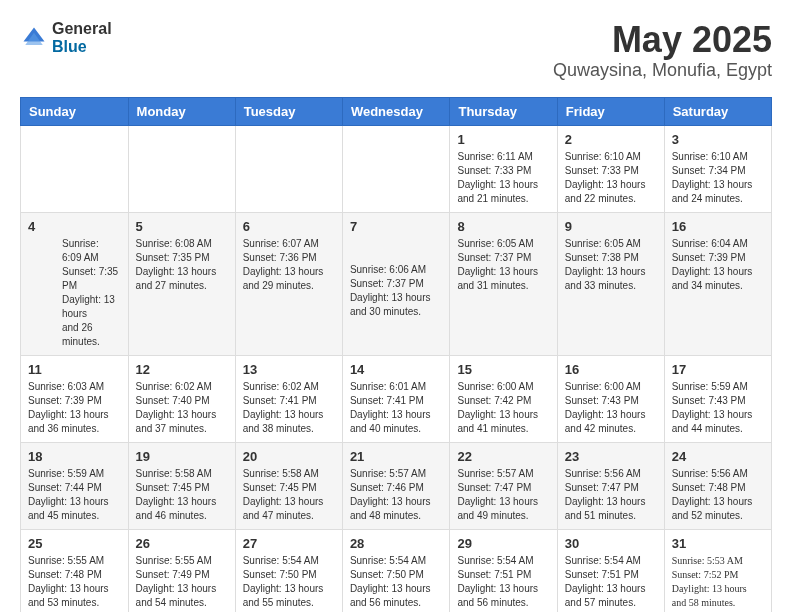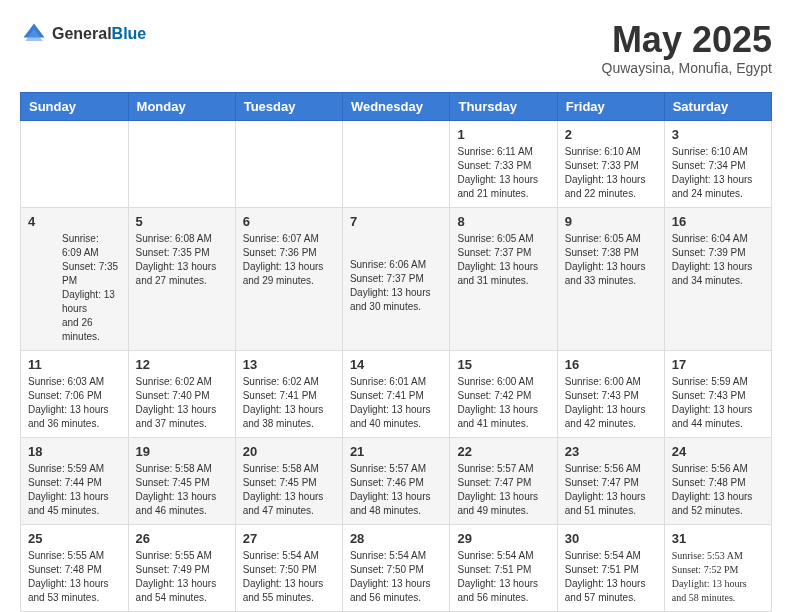--- a/index.html
+++ b/index.html
@@ -16,21 +16,21 @@
       align-items: flex-start;
       margin-bottom: 16px;
     }
     .logo {
       display: flex;
       align-items: center;
       gap: 4px;
     }
     .logo-text {
       display: flex;
-      flex-direction: row;
+      flex-direction: column;
       line-height: 1.1;
     }
     .logo-general {
       font-size: 16px;
       font-weight: bold;
       color: #333;
     }
     .logo-blue {
       font-size: 16px;
       font-weight: bold;
@@ -43,21 +43,21 @@
     .title-area {
       text-align: right;
     }
     .month-title {
       font-size: 36px;
       font-weight: bold;
       color: #333;
       line-height: 1.1;
     }
     .subtitle {
-      font-size: 14px;
+      font-size: 18px;
       color: #555;
     }
     .calendar {
       width: 100%;
       border-collapse: collapse;
       border: 1px solid #ccc;
     }
     .calendar th {
       background: #3a7bd5;
       color: #fff;
@@ -203,21 +203,21 @@
           <div class="day-info" style="white-space: pre-line;">Sunrise: 6:04 AM
 Sunset: 7:39 PM
 Daylight: 13 hours
 and 34 minutes.</div>
         </td>
       </tr>
       <tr>
         <td>
           <div class="day-number">11</div>
           <div class="day-info" style="white-space: pre-line;">Sunrise: 6:03 AM
-Sunset: 7:06 PM
+Sunset: 7:39 PM
 Daylight: 13 hours
 and 36 minutes.</div>
         </td>
         <td>
           <div class="day-number">12</div>
           <div class="day-info" style="white-space: pre-line;">Sunrise: 6:02 AM
 Sunset: 7:40 PM
 Daylight: 13 hours
 and 37 minutes.</div>
         </td>

